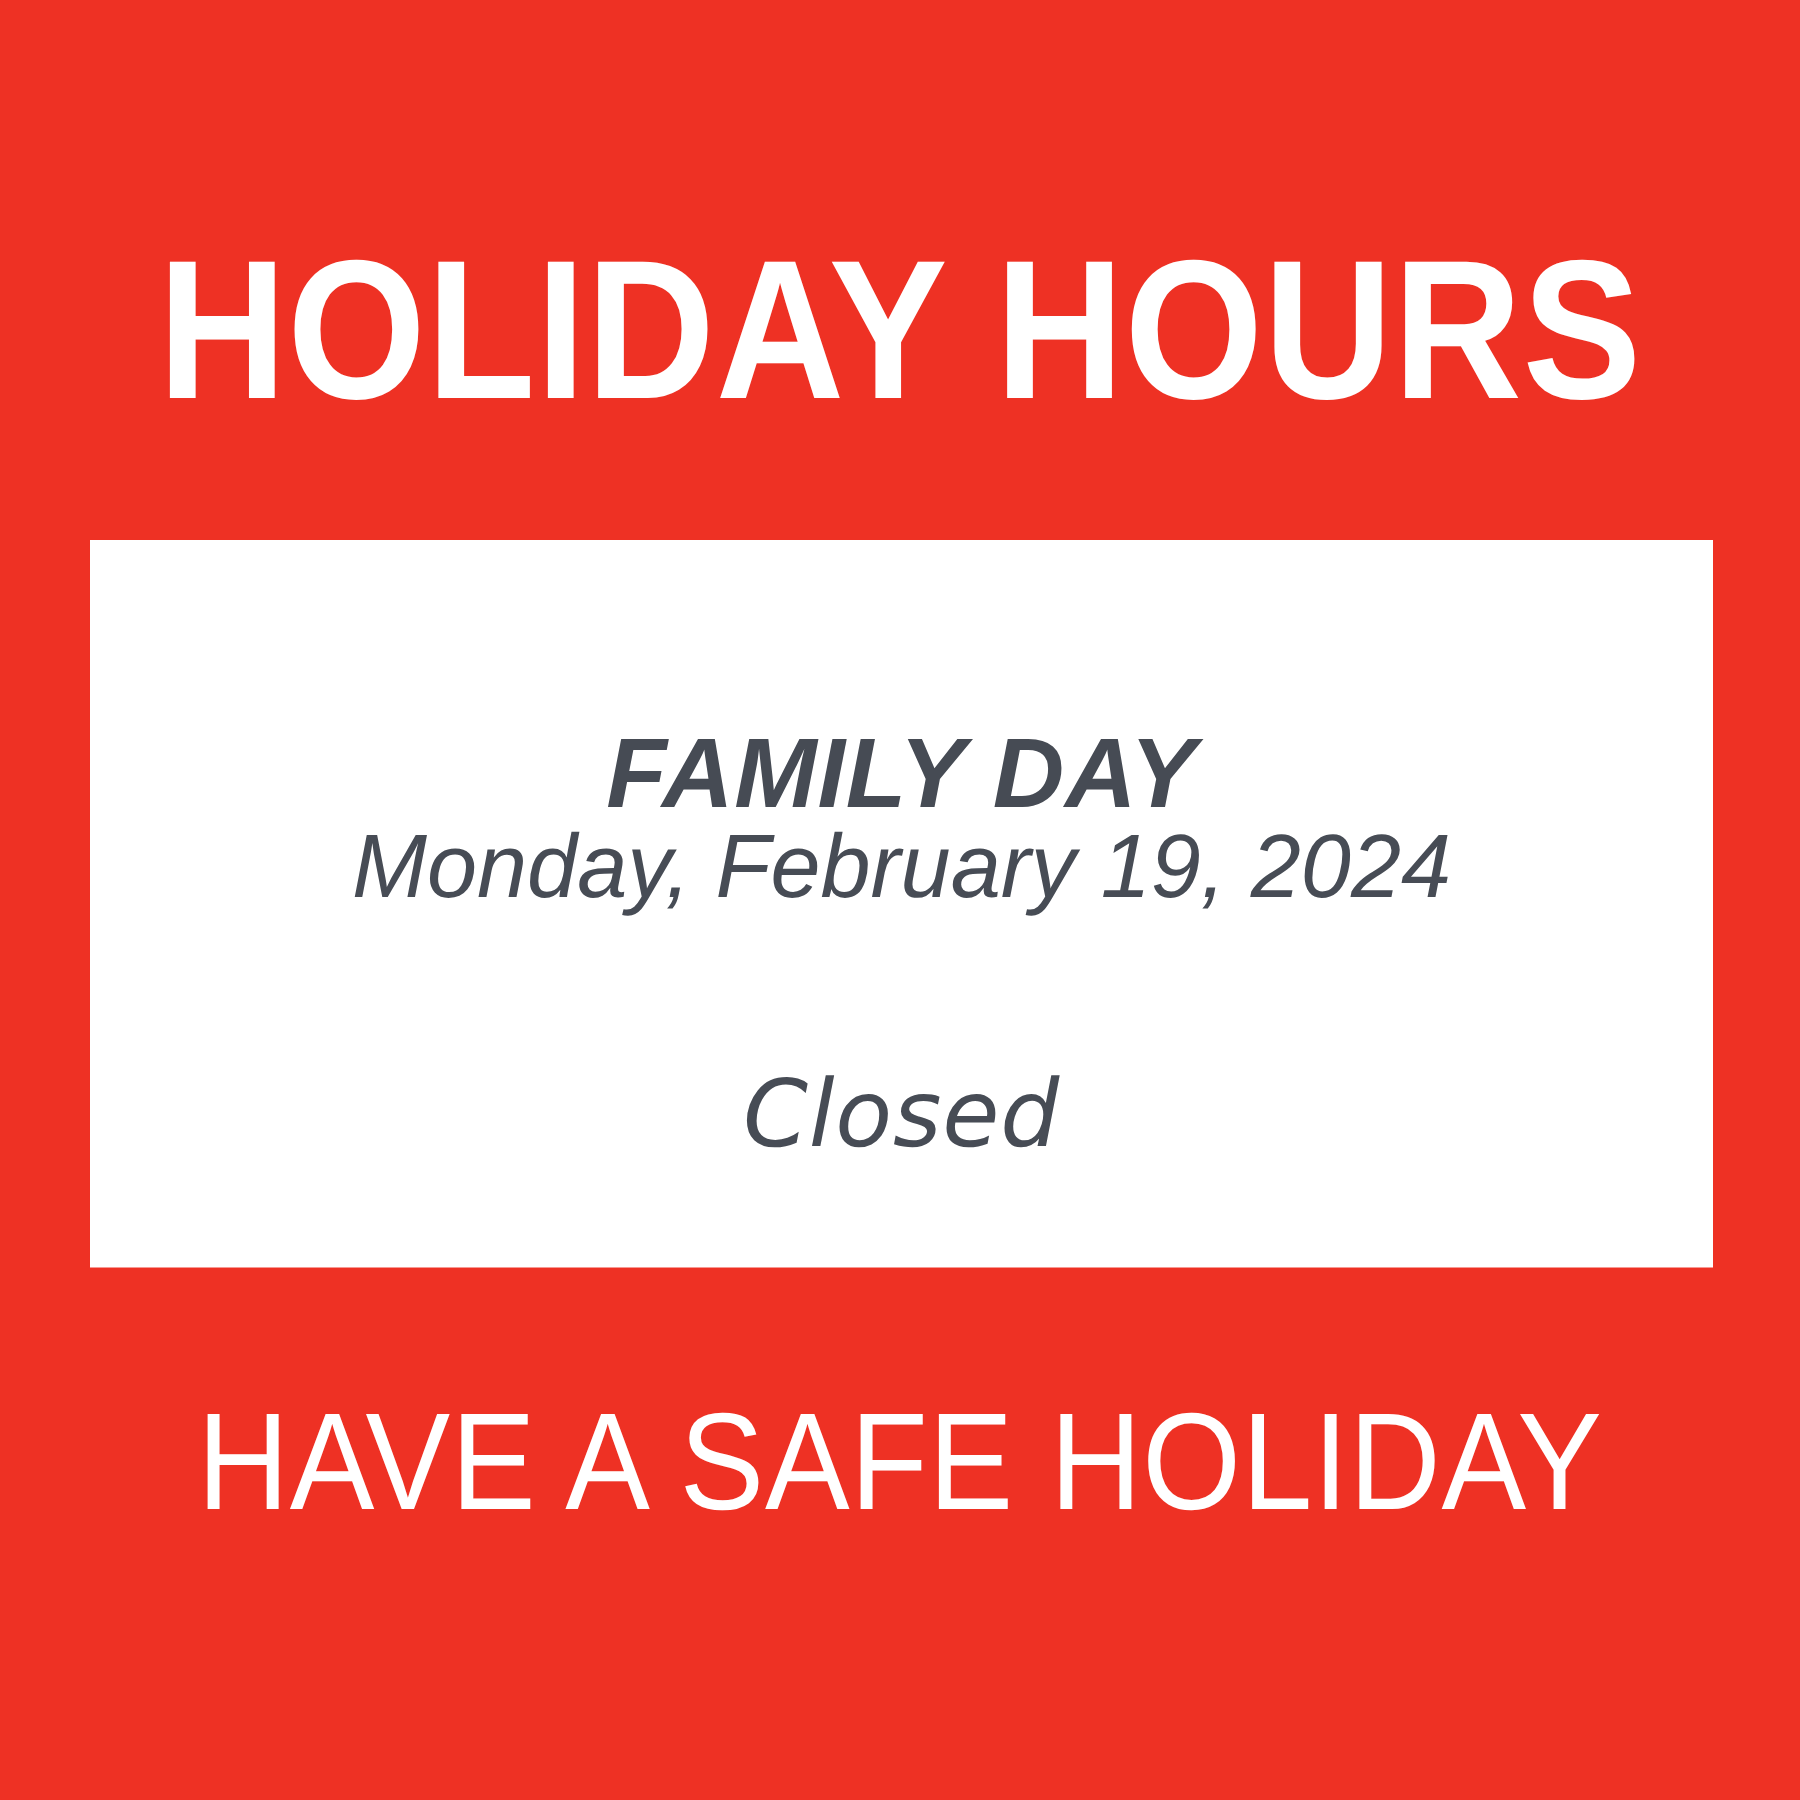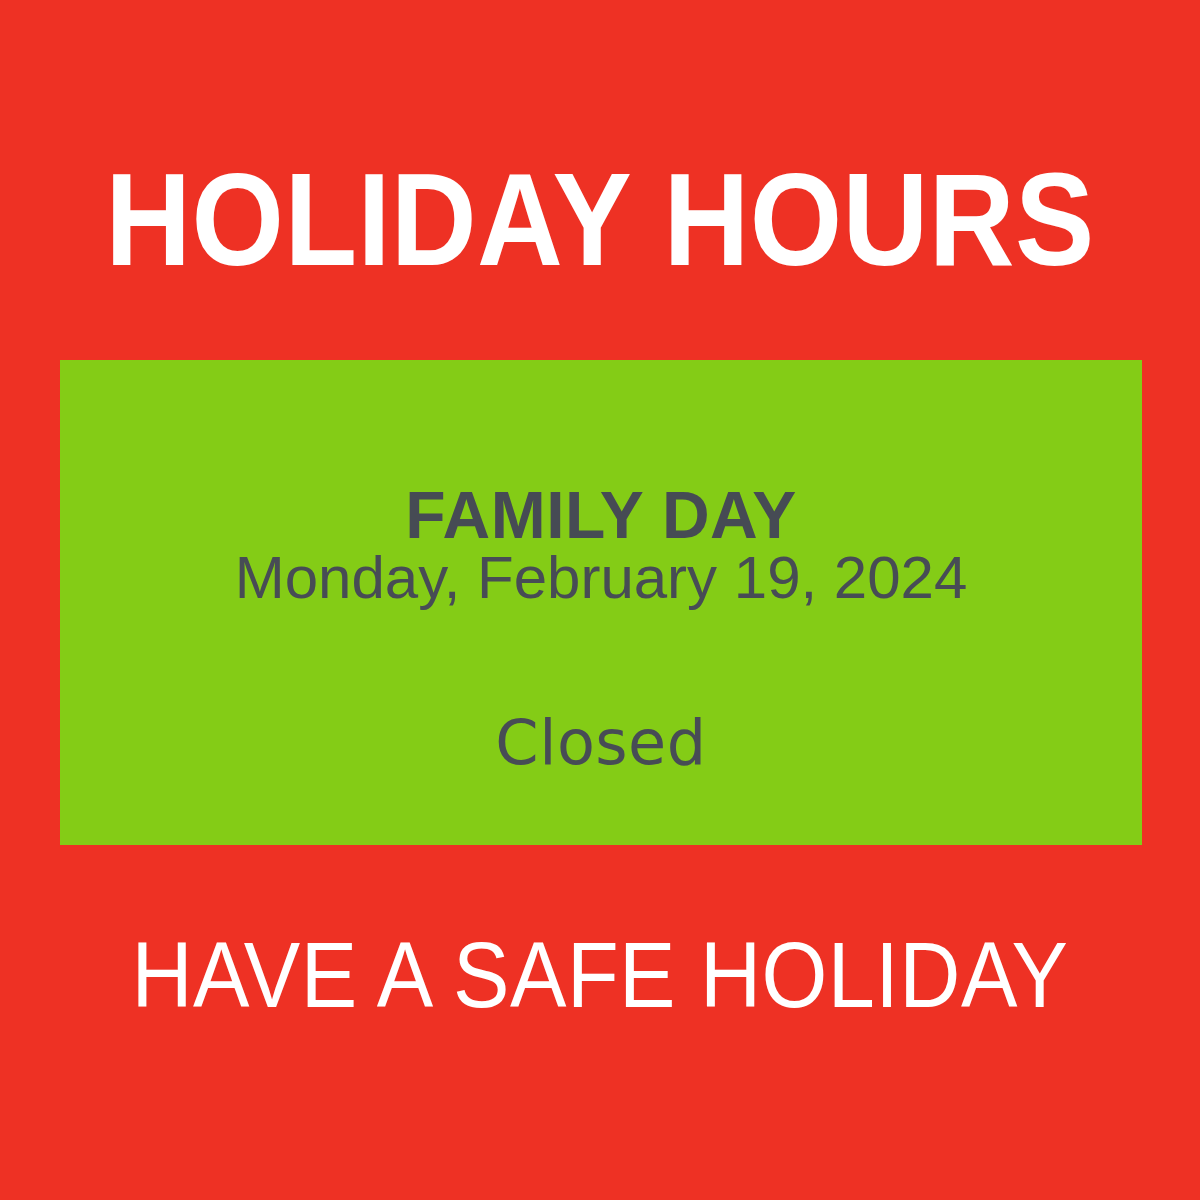--- a/index.html
+++ b/index.html
@@ -46,27 +46,28 @@
     -webkit-font-smoothing: antialiased;
   }
 
   
   .card {
     position: absolute;
     left: 60px;
     top: 360px;
     width: 1082px;
     height: 485px;
-    background: #84cc16;
+    background: #ffffff;
     box-sizing: border-box;
     display: flex;
     flex-direction: column;
     align-items: center;
     justify-content: flex-start;
     padding-top: 122px;
+    font-style: italic;
   }
 
   .card-holiday-name {
     color: #464b54;
     font-family: "Liberation Sans Narrow", "Liberation Sans", sans-serif;
     font-weight: 700;
     font-size: 66px;
     line-height: 1;
     letter-spacing: 0.5px;
     white-space: nowrap;

